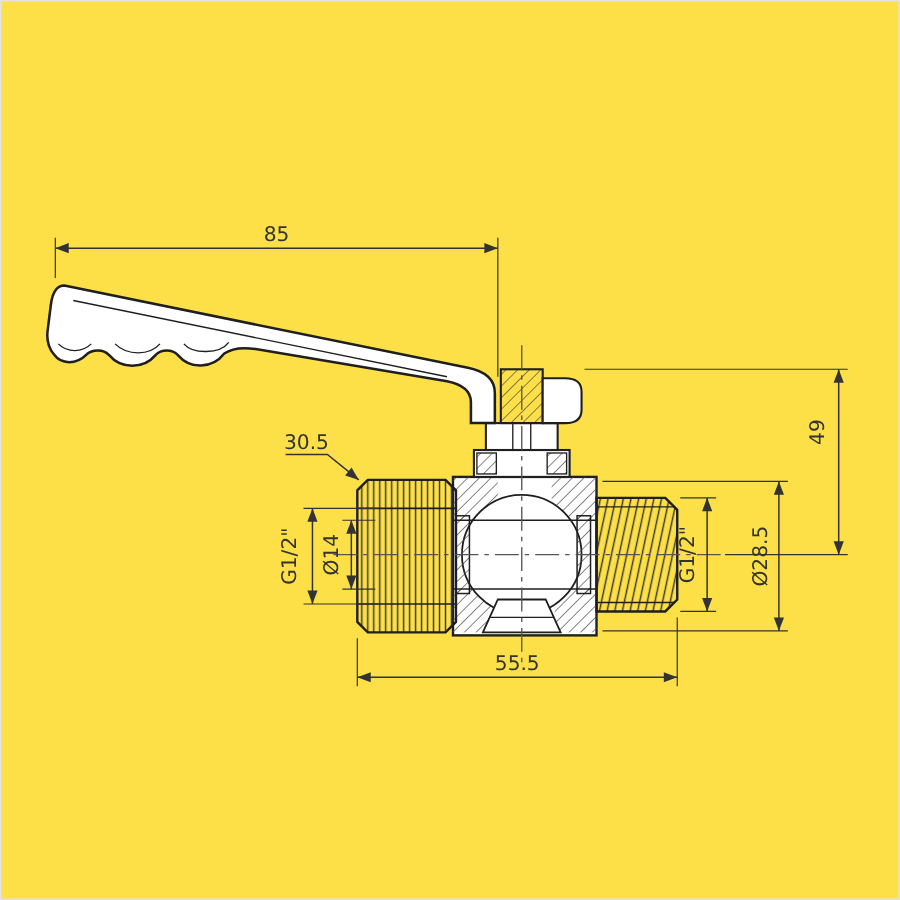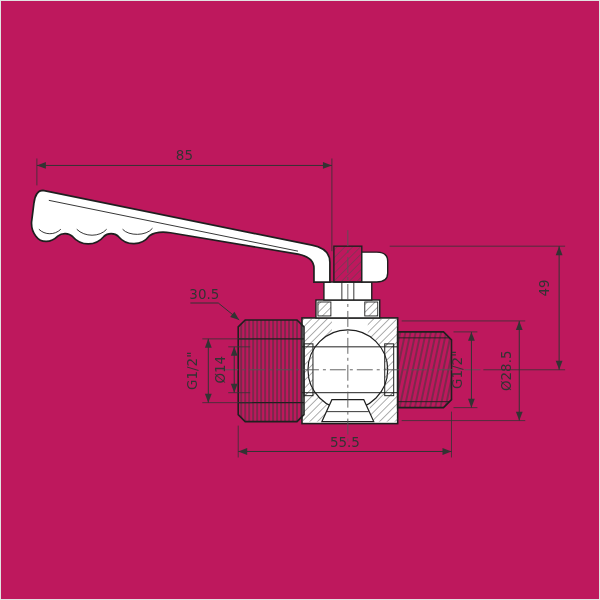--- a/index.html
+++ b/index.html
@@ -1,19 +1,19 @@
 <!DOCTYPE html>
 <html><head>
 <meta charset="utf-8">
 <style>
   html,body{margin:0;padding:0;background:#fff;}
   .canvas{
     width:598px;height:598px;
     border:1px solid #e2e2e2;
-    background:#be185d;
+    background:#fde047;
     font-family:"DejaVu Sans", sans-serif;
   }
   svg text{
     fill:#333;
     font-family:"DejaVu Sans", sans-serif;
     font-size:13.5px;
   }
   .outline{fill:#fff;stroke:#1f1f1f;stroke-width:1.6;}
   .thin{stroke:#1f1f1f;stroke-width:1;fill:none;}
   .dim{stroke:#333;stroke-width:1;fill:none;}

